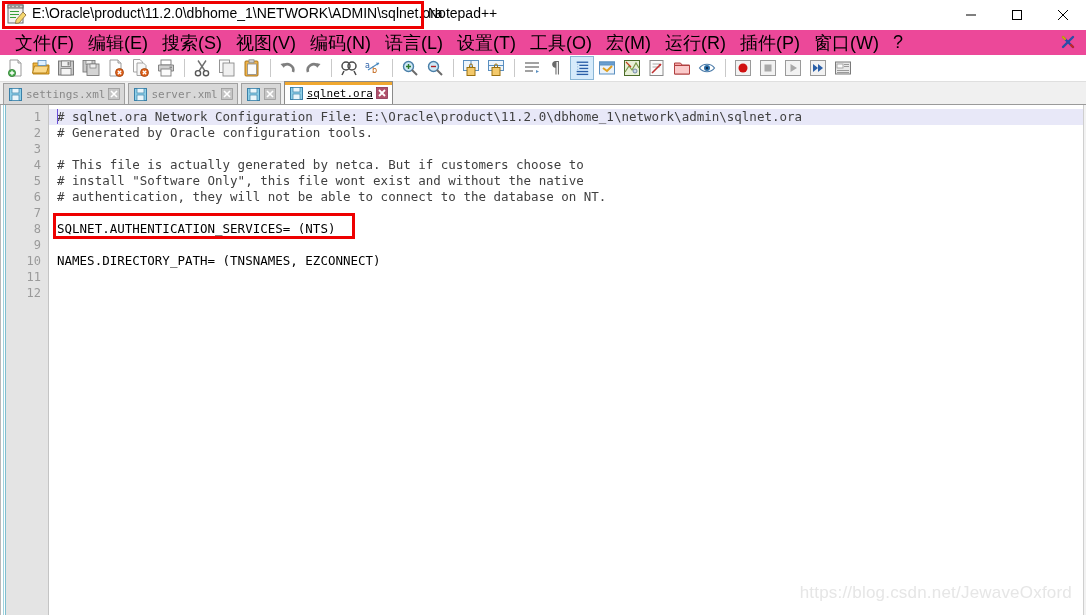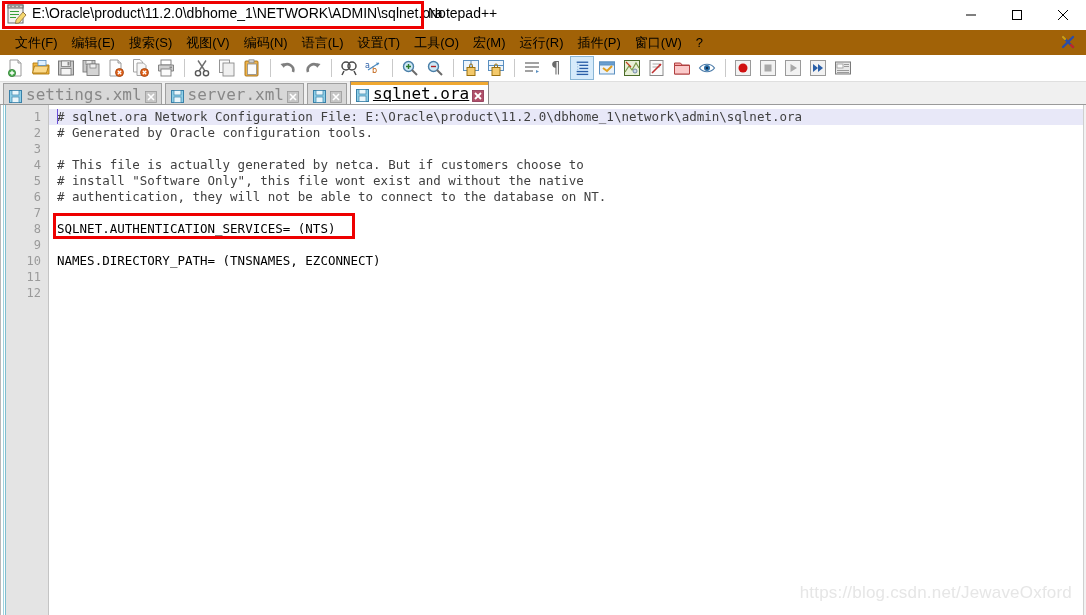--- a/index.html
+++ b/index.html
@@ -56,26 +56,26 @@
   .wc {
     width: 46px; height: 30px;
     display: flex; align-items: center; justify-content: center;
     background: transparent;
   }
   .wc svg { display: block; }
 
   
   .menubar {
     height: 25px;
-    background: #a16207;
+    background: #ec4899;
     display: flex; align-items: center;
     padding-left: 8px;
     flex: 0 0 25px;
     position: relative;
-    font-size: 13px;
+    font-size: 18px;
   }
   .menu-item {
     padding: 2px 7px;
     color: #000;
     white-space: nowrap;
     font-family: "Liberation Sans", sans-serif;
   }
   .menu-close-x {
     position: absolute; right: 10px; top: 4px;
     width: 16px; height: 16px;
@@ -116,21 +116,21 @@
   }
   .tab {
     height: 21px;
     display: flex; align-items: center;
     padding: 0 4px 0 5px;
     margin-right: 3px;
     background: #d8d8d8;
     border: 1px solid #a0a0a0;
     border-bottom: none;
     font-family: "DejaVu Sans Mono", monospace;
-    font-size: 16px;
+    font-size: 11px;
     color: #888888;
     white-space: nowrap;
     position: relative;
   }
   .tab.active {
     background: #ffffff;
     color: #000000;
     height: 23px;
     border-color: #8a8a8a;
     text-decoration: underline;

